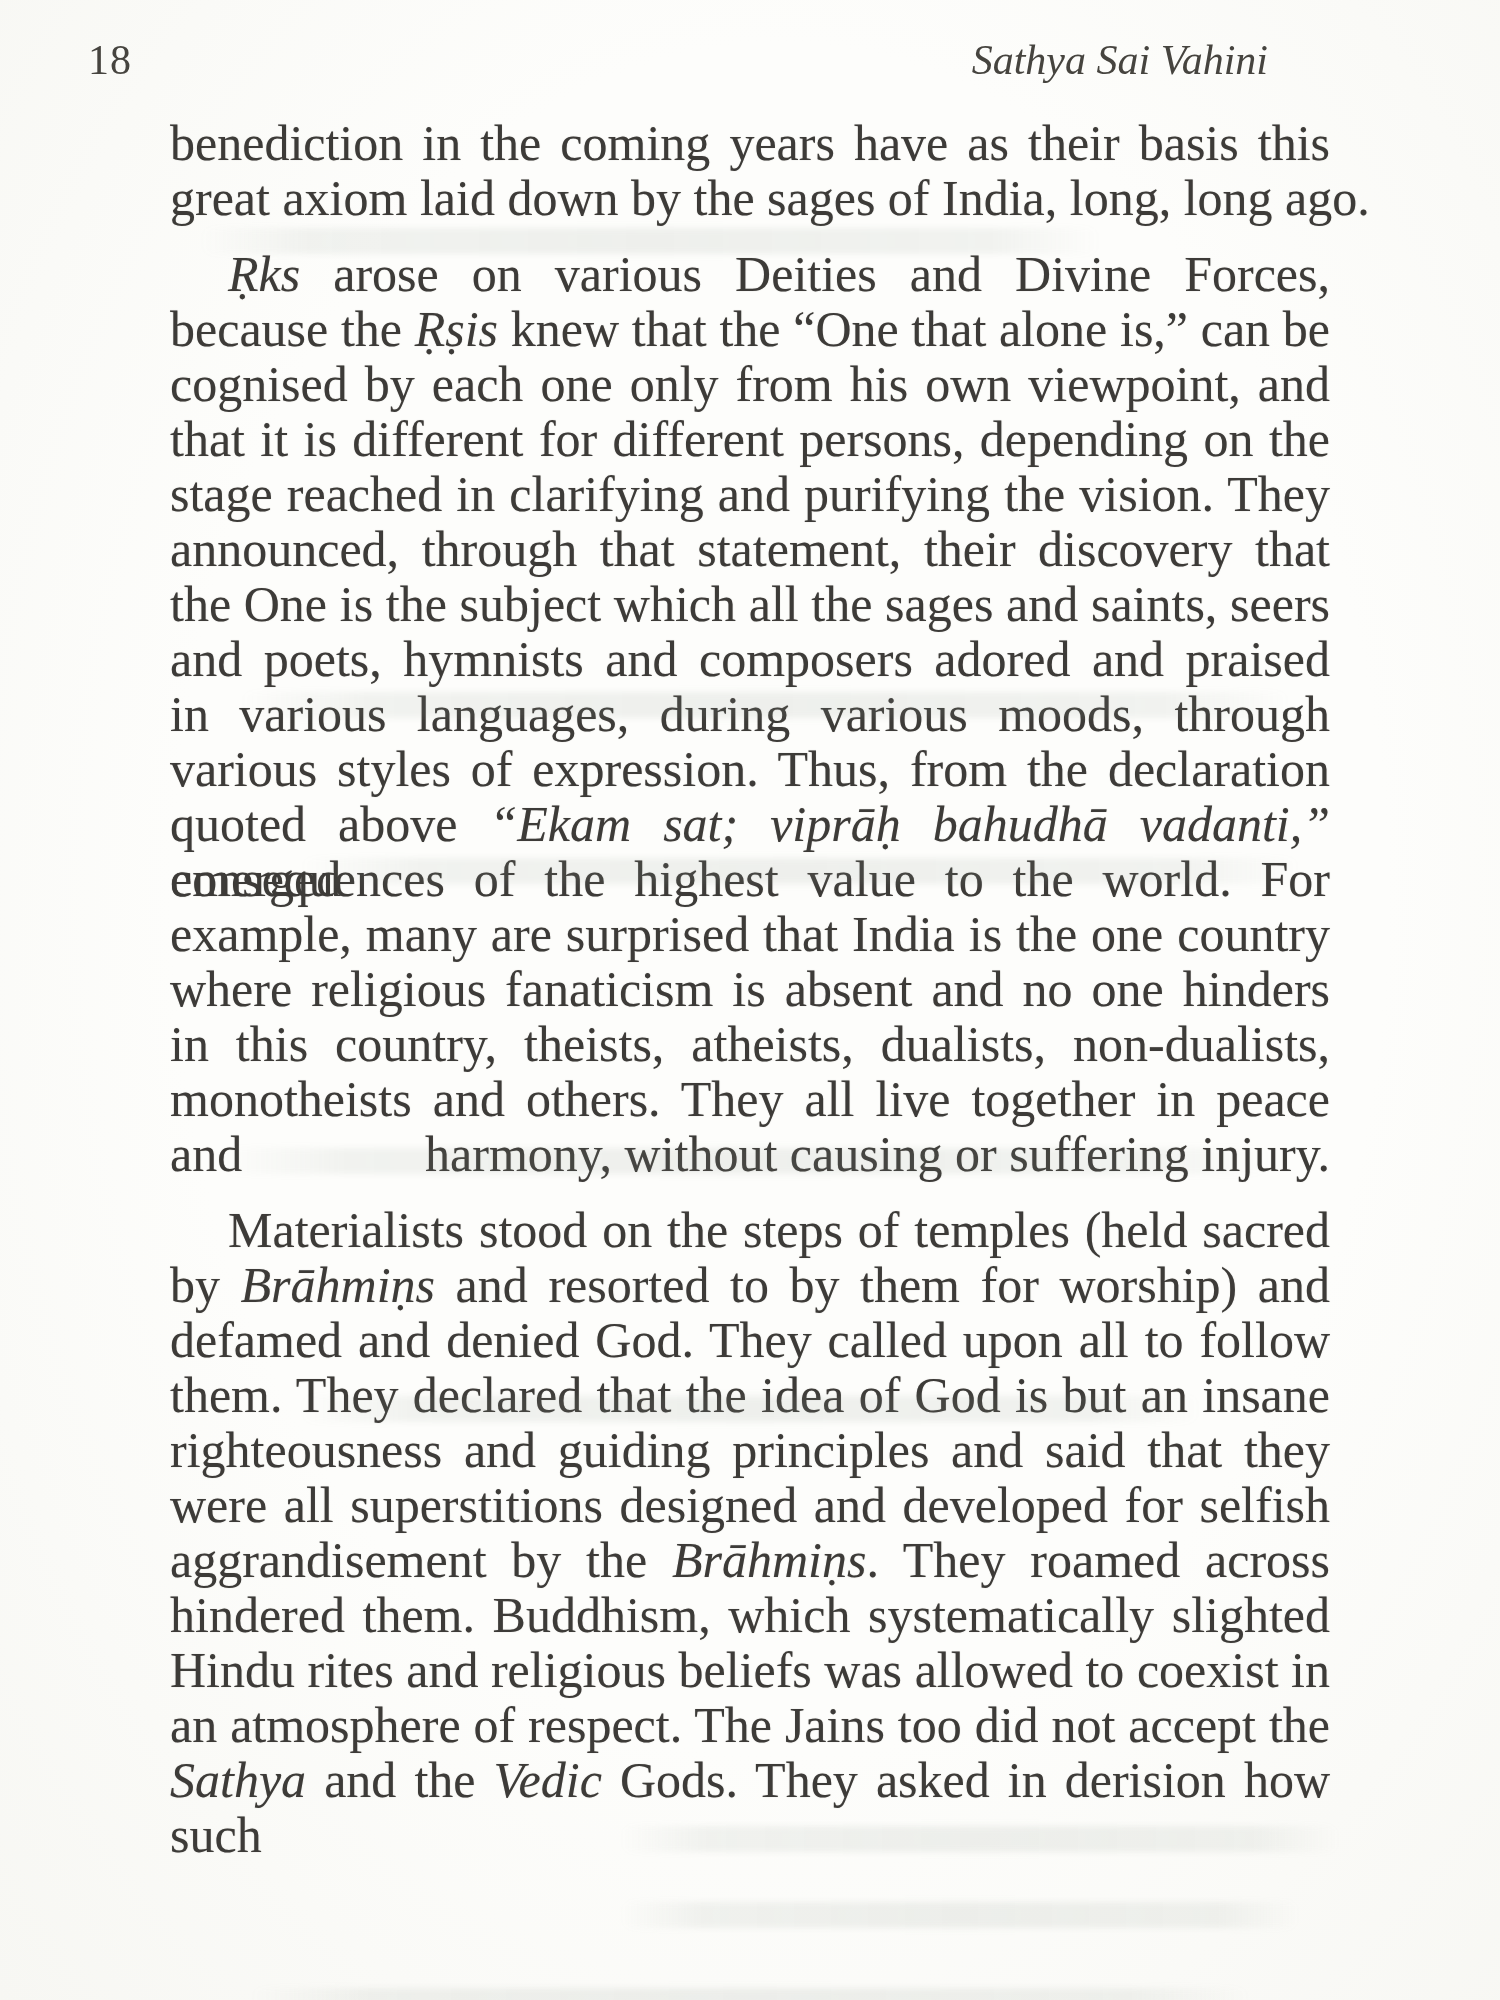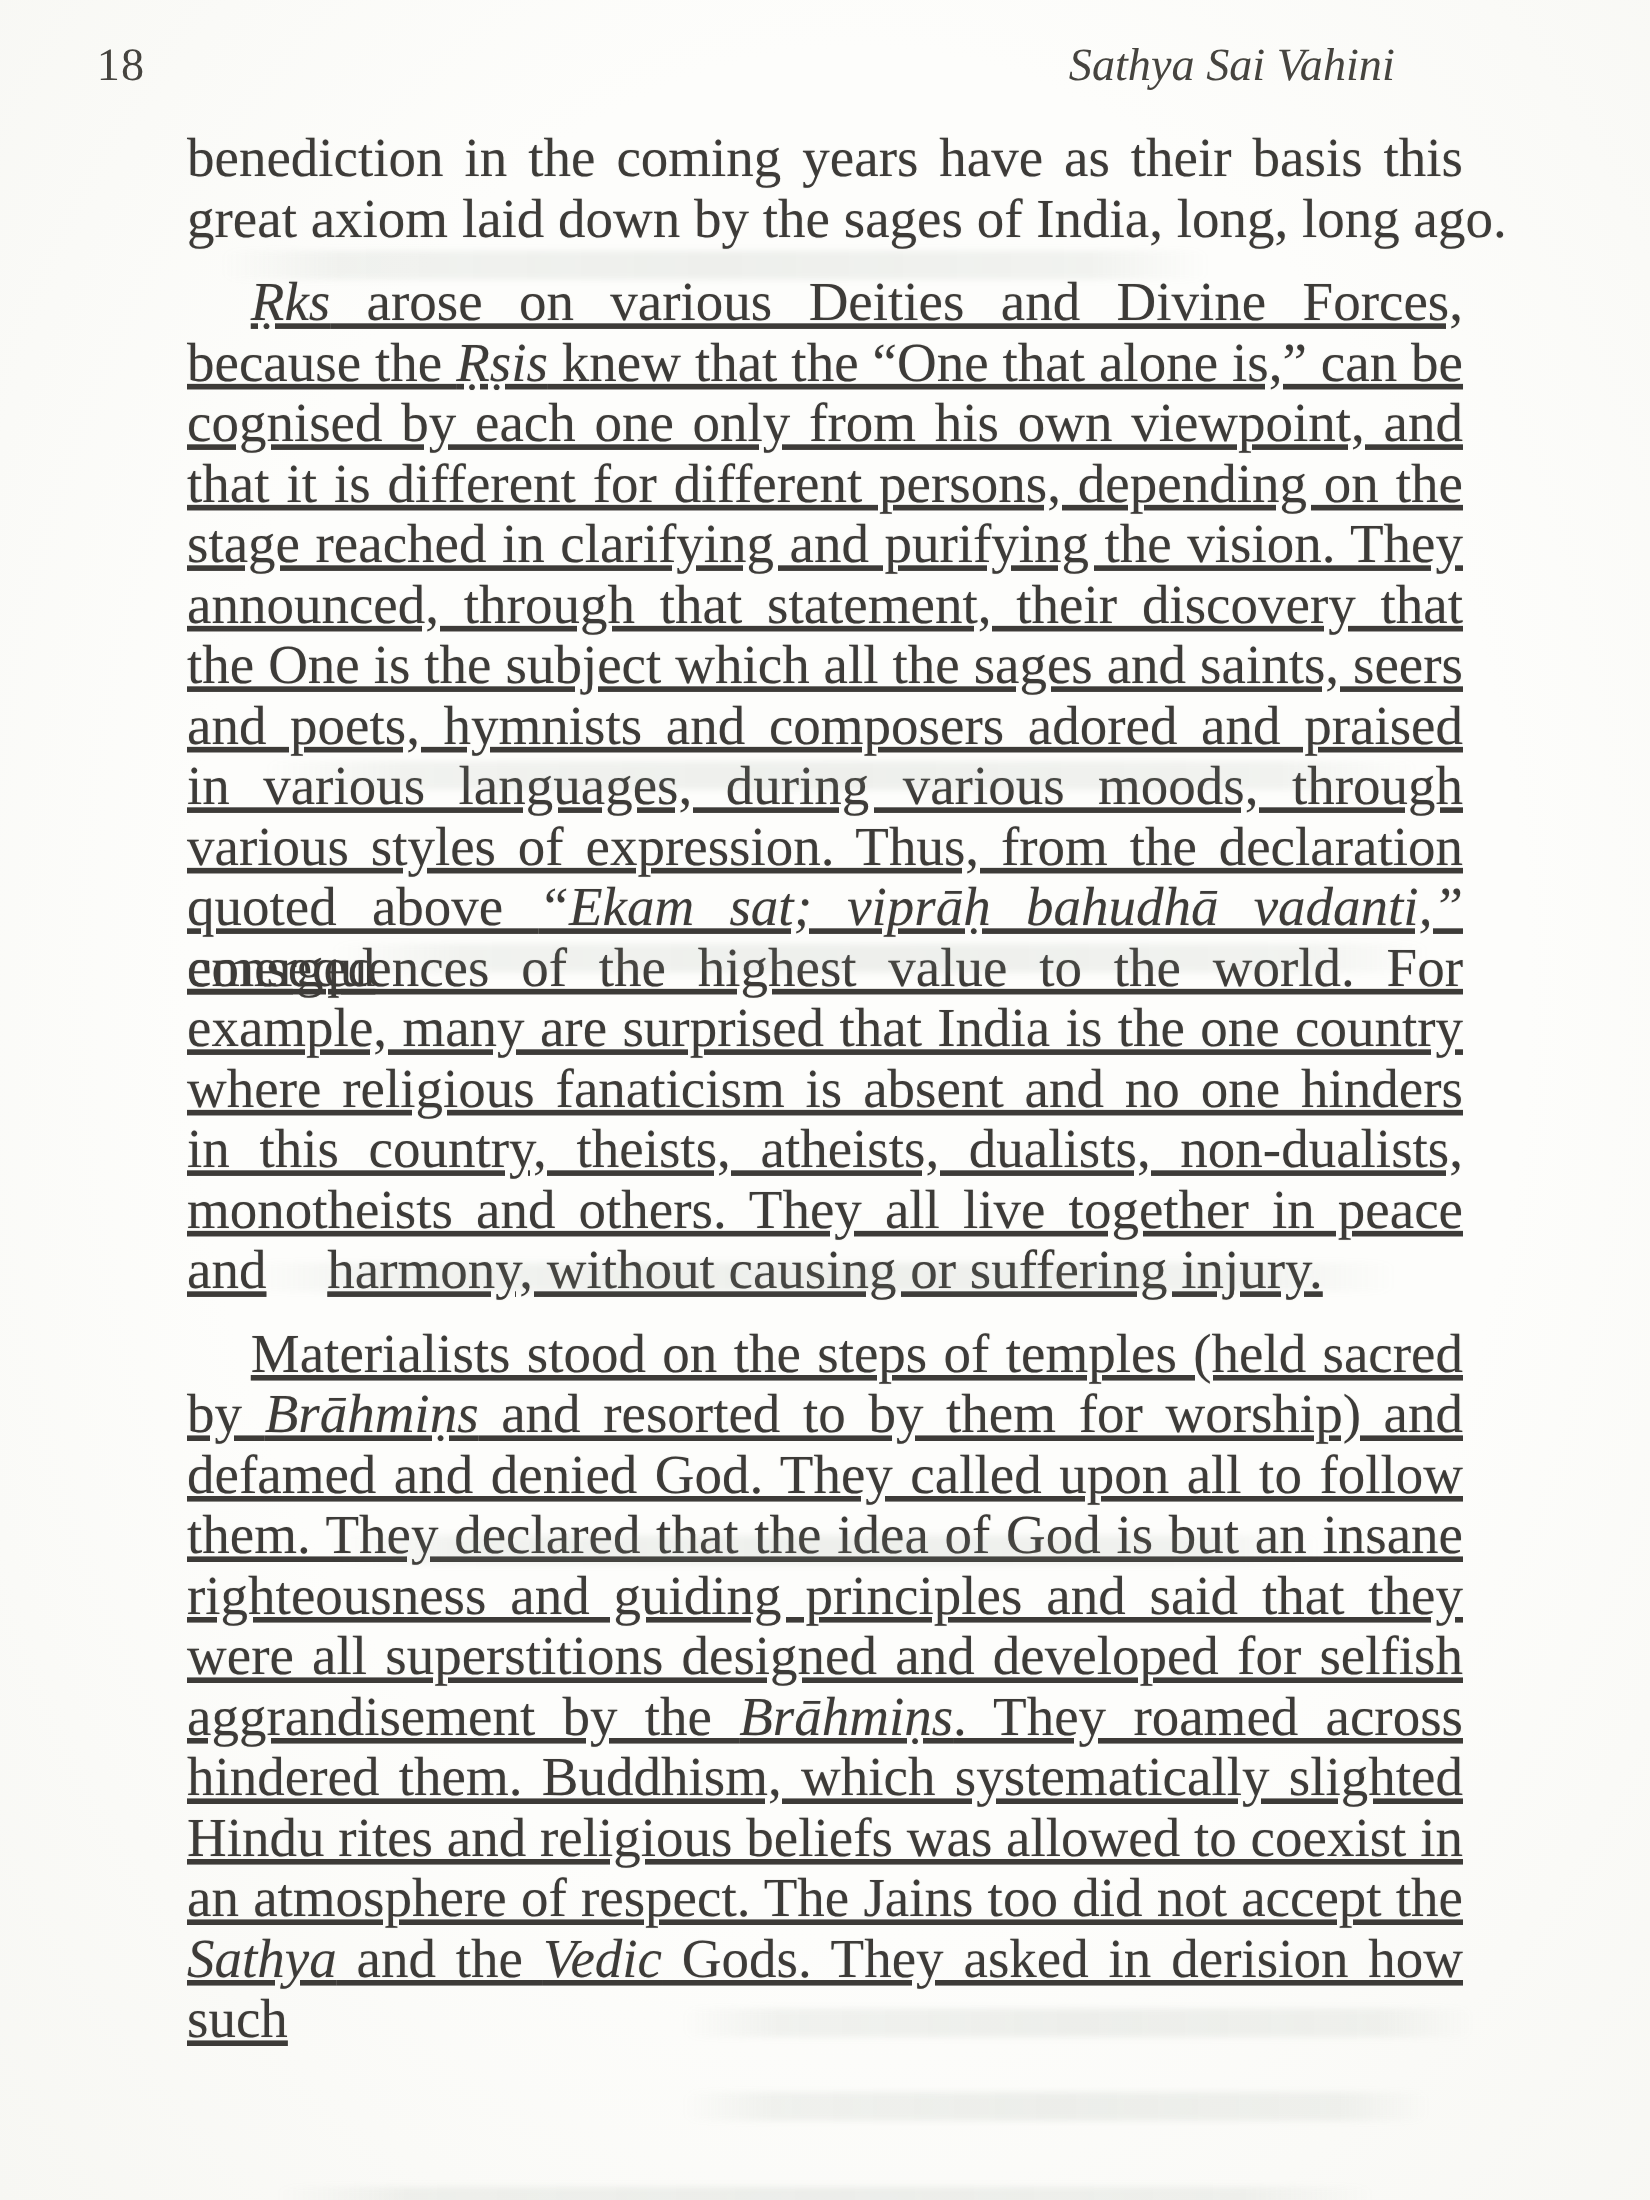--- a/index.html
+++ b/index.html
@@ -29,31 +29,31 @@
   .page-body {
     position: absolute;
     top: 116px;
     left: 170px;
     width: 1160px;
     font-size: 50px;
     line-height: 55px;
     text-shadow: 0 0 1px rgba(70, 66, 60, 0.35);
   }
   .paragraph { margin: 0; }
-  .paragraph + .paragraph { margin-top: 21px; text-decoration: underline; }
+  .paragraph + .paragraph { margin-top: 21px; }
   .text-line {
     height: 55px;
     white-space: normal;
   }
   .text-line.just {
     text-align: justify;
     text-align-last: justify;
   }
   .text-line.natural {
-    text-align: center;
+    text-align: right;
     text-align-last: auto;
     white-space: nowrap;
   }
   .text-line.indent { padding-left: 58px; }
   .text-line em { font-style: italic; }
   
   .ghost-band {
     position: absolute;
     height: 26px;
     border-radius: 12px;

